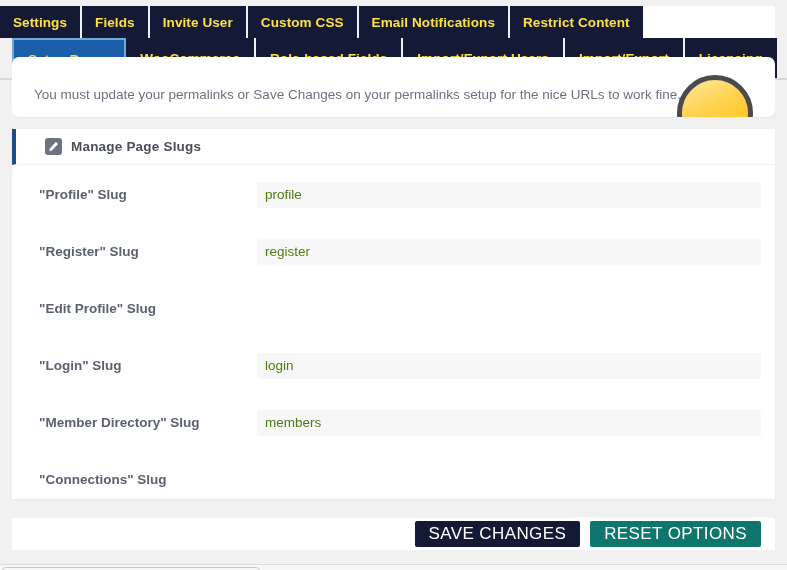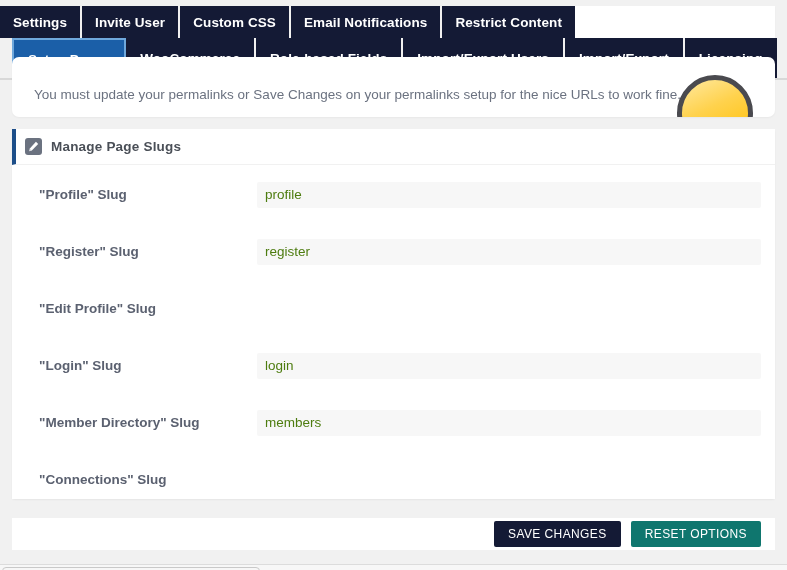--- a/index.html
+++ b/index.html
@@ -21,21 +21,21 @@
   .tab-row {
     display: flex;
     align-items: stretch;
     background: transparent;
   }
   .tab-row-1 { height: 32px; }
   .tab-row-2 { height: 40px; padding-left: 12px; }
 
   .tab {
     background: #141a35;
-    color: #ffffff;
+    color: #fde047;
     font-size: 13.5px;
     font-weight: bold;
     letter-spacing: .1px;
     display: flex;
     align-items: center;
     justify-content: center;
     padding: 0 13px;
     white-space: nowrap;
     border-right: 2px solid #f1f1f1;
     cursor: pointer;
@@ -121,21 +121,21 @@
     margin: 12px 12px 0 12px;
     background: #ffffff;
     border-radius: 3px;
     box-shadow: 0 1px 2px rgba(0,0,0,.05);
   }
   .panel-head {
     display: flex;
     align-items: center;
     height: 36px;
     border-left: 4px solid #1d4e89;
-    padding-left: 9px;
+    padding-left: 29px;
     background: #ffffff;
     border-bottom: 1px solid #f1f1f1;
   }
   .panel-head .edit-icon {
     width: 17px; height: 17px;
     border-radius: 3px;
     background: #6b7280;
     display: inline-flex;
     align-items: center;
     justify-content: center;
@@ -192,21 +192,21 @@
     gap: 10px;
     background: #ffffff;
     padding-right: 14px;
     z-index: 5;
   }
   .btn {
     height: 26px;
     border: none;
     border-radius: 2px;
     color: #ffffff;
-    font-size: 12px;
+    font-size: 17px;
     letter-spacing: .4px;
     padding: 0 14px;
     cursor: pointer;
     font-family: "Liberation Sans", sans-serif;
     display: inline-flex;
     align-items: center;
   }
   .btn-save { background: #141a35; }
   .btn-reset { background: #0f766e; }
 
@@ -229,20 +229,23 @@
 </style>
 </head>
 <body>
 
 <div id="app">
 
   <div class="nav-wrap">
     <div class="tab-row tab-row-1">
       <div class="tab">
           <span>Settings</span>
+        </div>
+      <div class="tab">
+          <span>Fields</span>
         </div>
       <div class="tab">
           <span>Invite User</span>
         </div>
       <div class="tab">
           <span>Custom CSS</span>
         </div>
       <div class="tab">
           <span>Email Notifications</span>
         </div>

